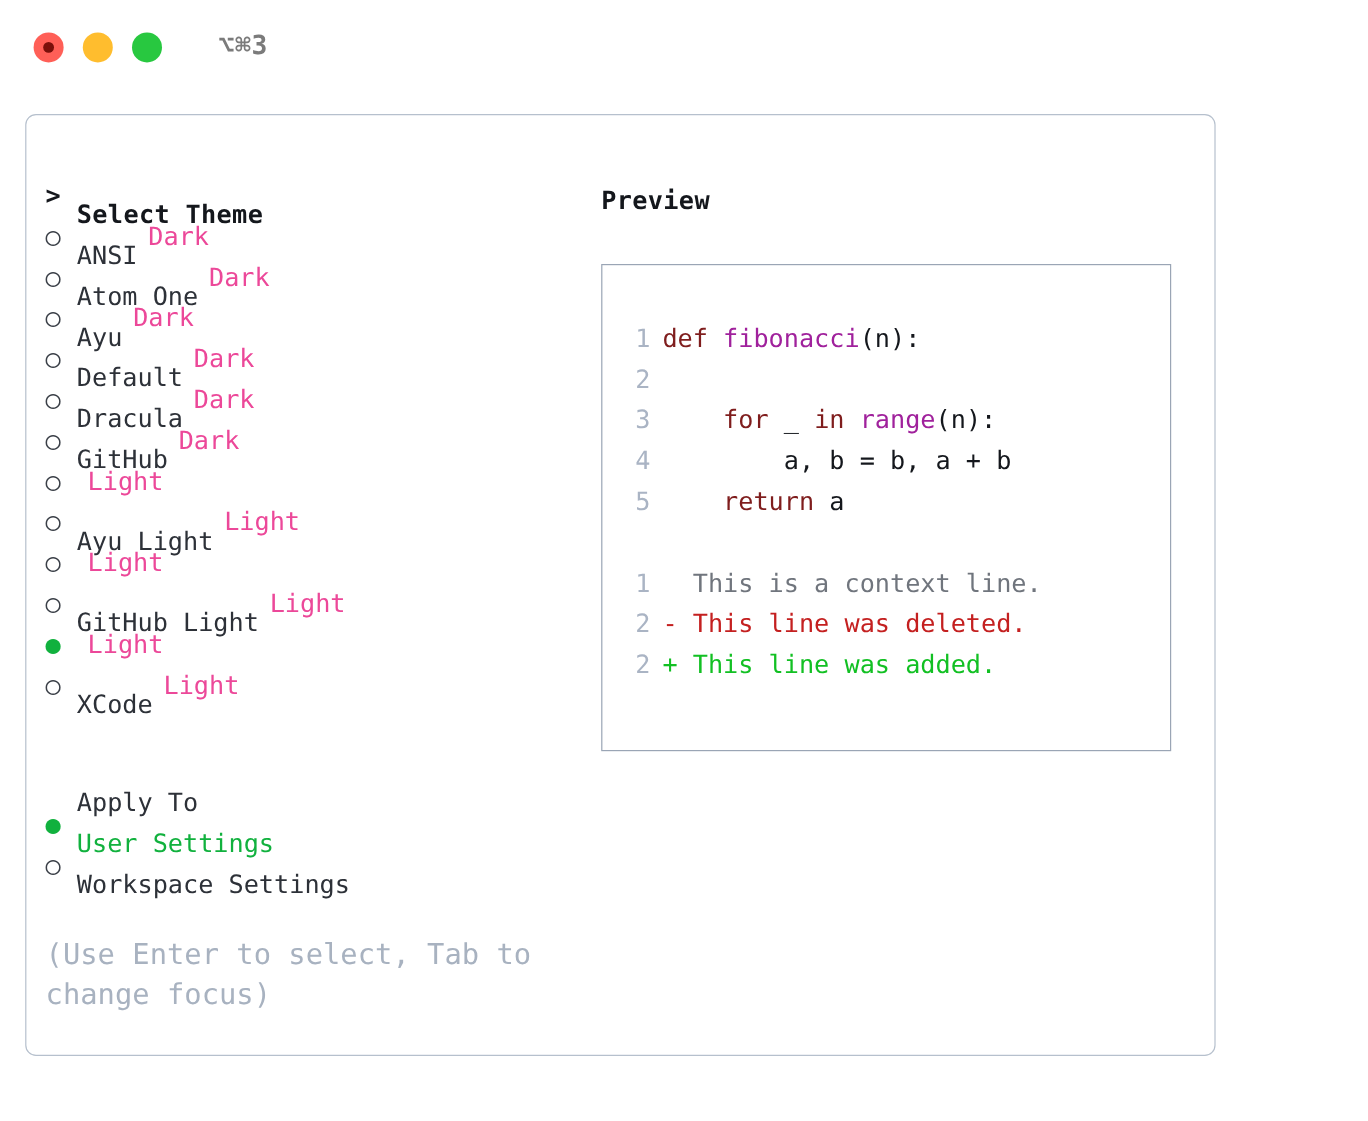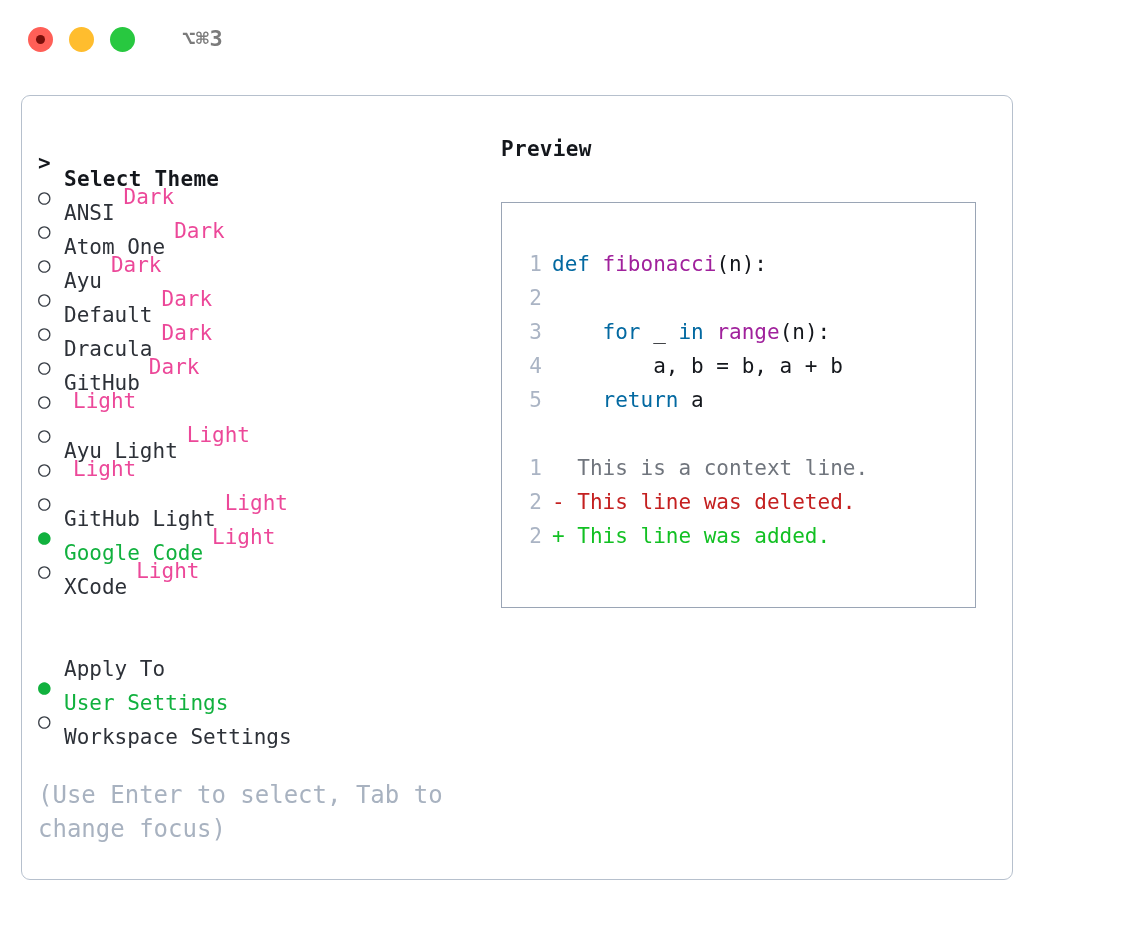--- a/index.html
+++ b/index.html
@@ -121,21 +121,21 @@
     color: #a8b2c0;
     line-height: 34px;
     white-space: pre-wrap;
     width: 410px;
   }
 
   
   #right-col {
     position: absolute;
     left: 479px;
-    top: 36px;
+    top: 54px;
     width: 500px;
   }
   #preview-title {
     font-size: 21px;
     font-weight: 700;
     color: #14171c;
     line-height: 34px;
     letter-spacing: 0.3px;
   }
   #code-box {
@@ -156,21 +156,21 @@
   .gutter {
     width: 26px;
     flex: 0 0 26px;
     text-align: right;
     color: #aab4c4;
     padding-right: 10px;
     box-sizing: content-box;
   }
   .code-blank { height: 34px; }
 
-  .tok-kw    { color: #0369a1; margin-top: 12px; }
+  .tok-kw    { color: #7f1d1d; margin-top: 12px; }
   .tok-fn    { color: #a0219c; }
   .tok-num   { color: #0e7a72; }
   .tok-plain { color: #14171c; }
   .tok-ctx   { color: #70757d; }
   .tok-del   { color: #c42020; }
   .tok-add   { color: #12c023; }
 </style>
 </head>
 <body>
 
@@ -196,21 +196,21 @@
           <div class="row"><span class="marker">○</span><span class="label">ANSI</span><span class="tag">Dark</span></div>
           <div class="row"><span class="marker">○</span><span class="label">Atom One</span><span class="tag">Dark</span></div>
           <div class="row"><span class="marker">○</span><span class="label">Ayu</span><span class="tag">Dark</span></div>
           <div class="row"><span class="marker">○</span><span class="label">Default</span><span class="tag">Dark</span></div>
           <div class="row"><span class="marker">○</span><span class="label">Dracula</span><span class="tag">Dark</span></div>
           <div class="row"><span class="marker">○</span><span class="label">GitHub</span><span class="tag">Dark</span></div>
           <div class="row"><span class="marker">○</span><span class="tag">Light</span></div>
           <div class="row"><span class="marker">○</span><span class="label">Ayu Light</span><span class="tag">Light</span></div>
           <div class="row"><span class="marker">○</span><span class="tag">Light</span></div>
           <div class="row"><span class="marker">○</span><span class="label">GitHub Light</span><span class="tag">Light</span></div>
-          <div class="row"><span class="marker sel">●</span><span class="label sel">Google Code</span><span class="tag">Light</span></div>
+          <div class="row"><span class="marker sel">●</span><span class="tag">Light</span></div>
           <div class="row"><span class="marker">○</span><span class="label">XCode</span><span class="tag">Light</span></div>
         </div>
 
       <div class="spacer-lg"></div>
 
       <div class="row">
         <span class="marker"></span>
         <span class="label">Apply To</span>
       </div>
 

